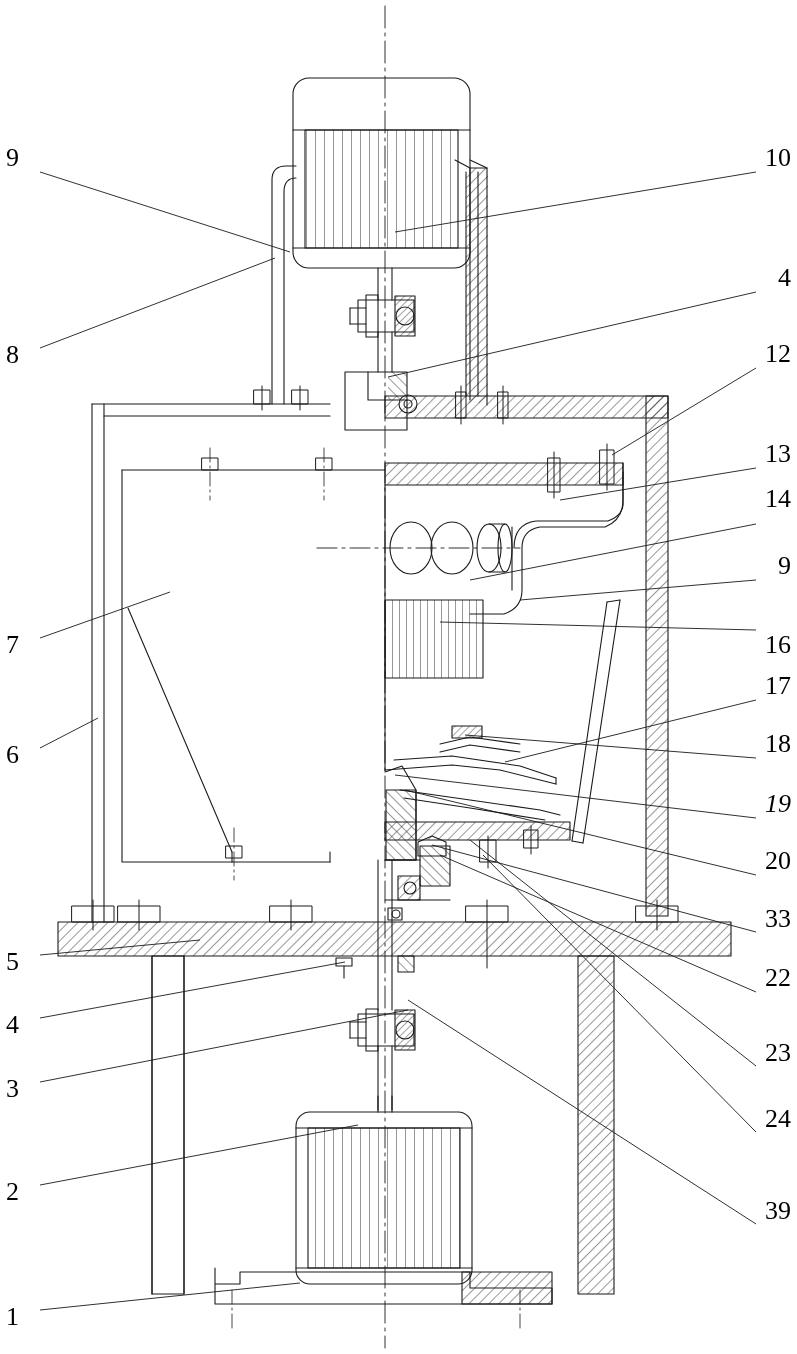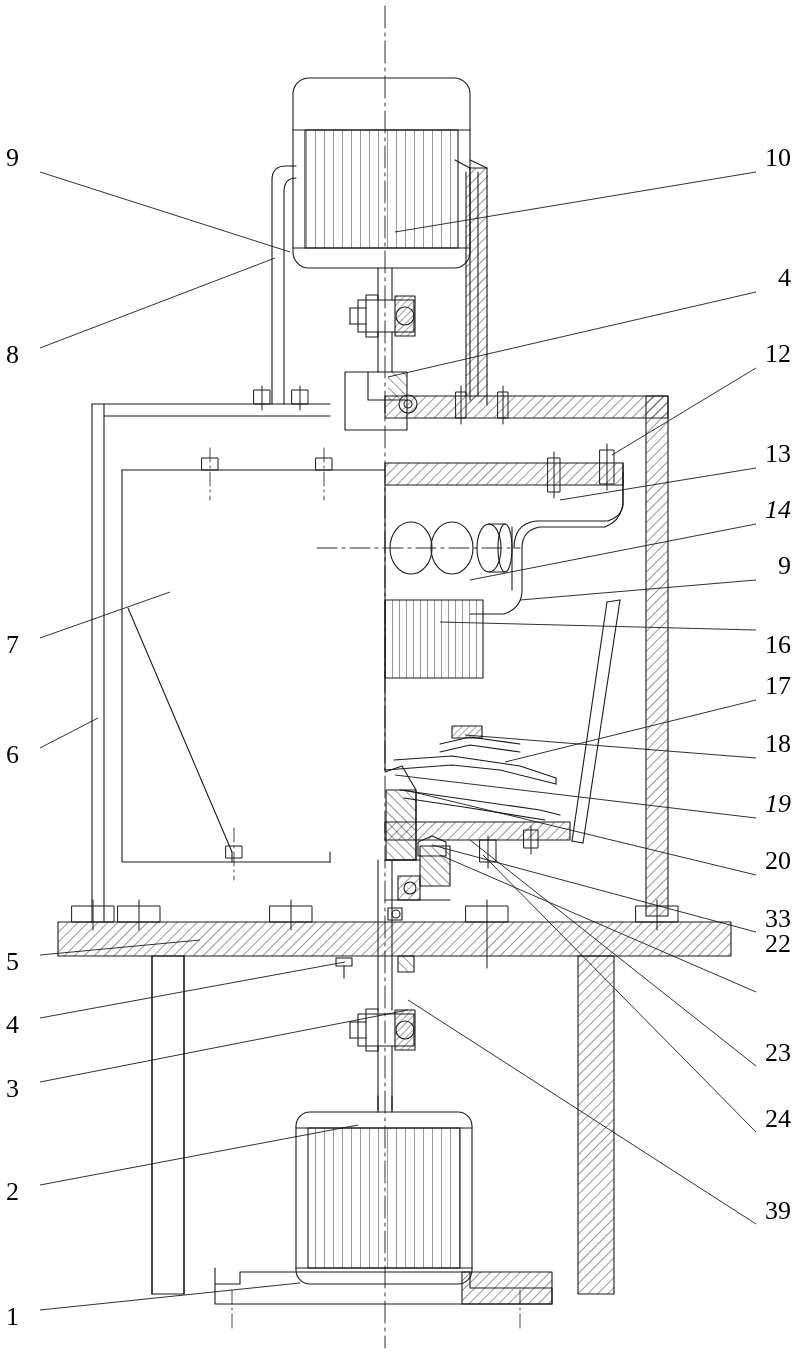--- a/index.html
+++ b/index.html
@@ -343,26 +343,26 @@
   <div class="callout-label" style="left:6px;  top:949px;">5</div>
   <div class="callout-label" style="left:6px;  top:742px;">6</div>
   <div class="callout-label" style="left:6px;  top:632px;">7</div>
   <div class="callout-label" style="left:6px;  top:342px;">8</div>
   <div class="callout-label" style="left:6px;  top:145px;">9</div>
 
   <div class="callout-label right" style="right:6px; top:145px;">10</div>
   <div class="callout-label right" style="right:6px; top:265px;">4</div>
   <div class="callout-label right" style="right:6px; top:341px;">12</div>
   <div class="callout-label right" style="right:6px; top:441px;text-align:center;">13</div>
-  <div class="callout-label right" style="right:6px; top:497px;font-style:italic;">14</div>
+  <div class="callout-label right" style="right:6px; top:486px;">14</div>
   <div class="callout-label right" style="right:6px; top:553px;">9</div>
   <div class="callout-label right" style="right:6px; top:609px;margin-top:23px;">16</div>
   <div class="callout-label right" style="right:6px; top:673px;margin-left:48px;">17</div>
   <div class="callout-label right" style="right:6px; top:731px;">18</div>
   <div class="callout-label right" style="right:6px; top:791px;font-style:italic;">19</div>
   <div class="callout-label right" style="right:6px; top:848px;">20</div>
   <div class="callout-label right" style="right:6px; top:906px;">33</div>
-  <div class="callout-label right" style="right:6px; top:931px;">22</div>
+  <div class="callout-label right" style="right:6px; top:965px;">22</div>
   <div class="callout-label right" style="right:6px; top:1040px;">23</div>
   <div class="callout-label right" style="right:6px; top:1106px;">24</div>
   <div class="callout-label right" style="right:6px; top:1198px;">39</div>
 
 </div>
 
 </body></html>

